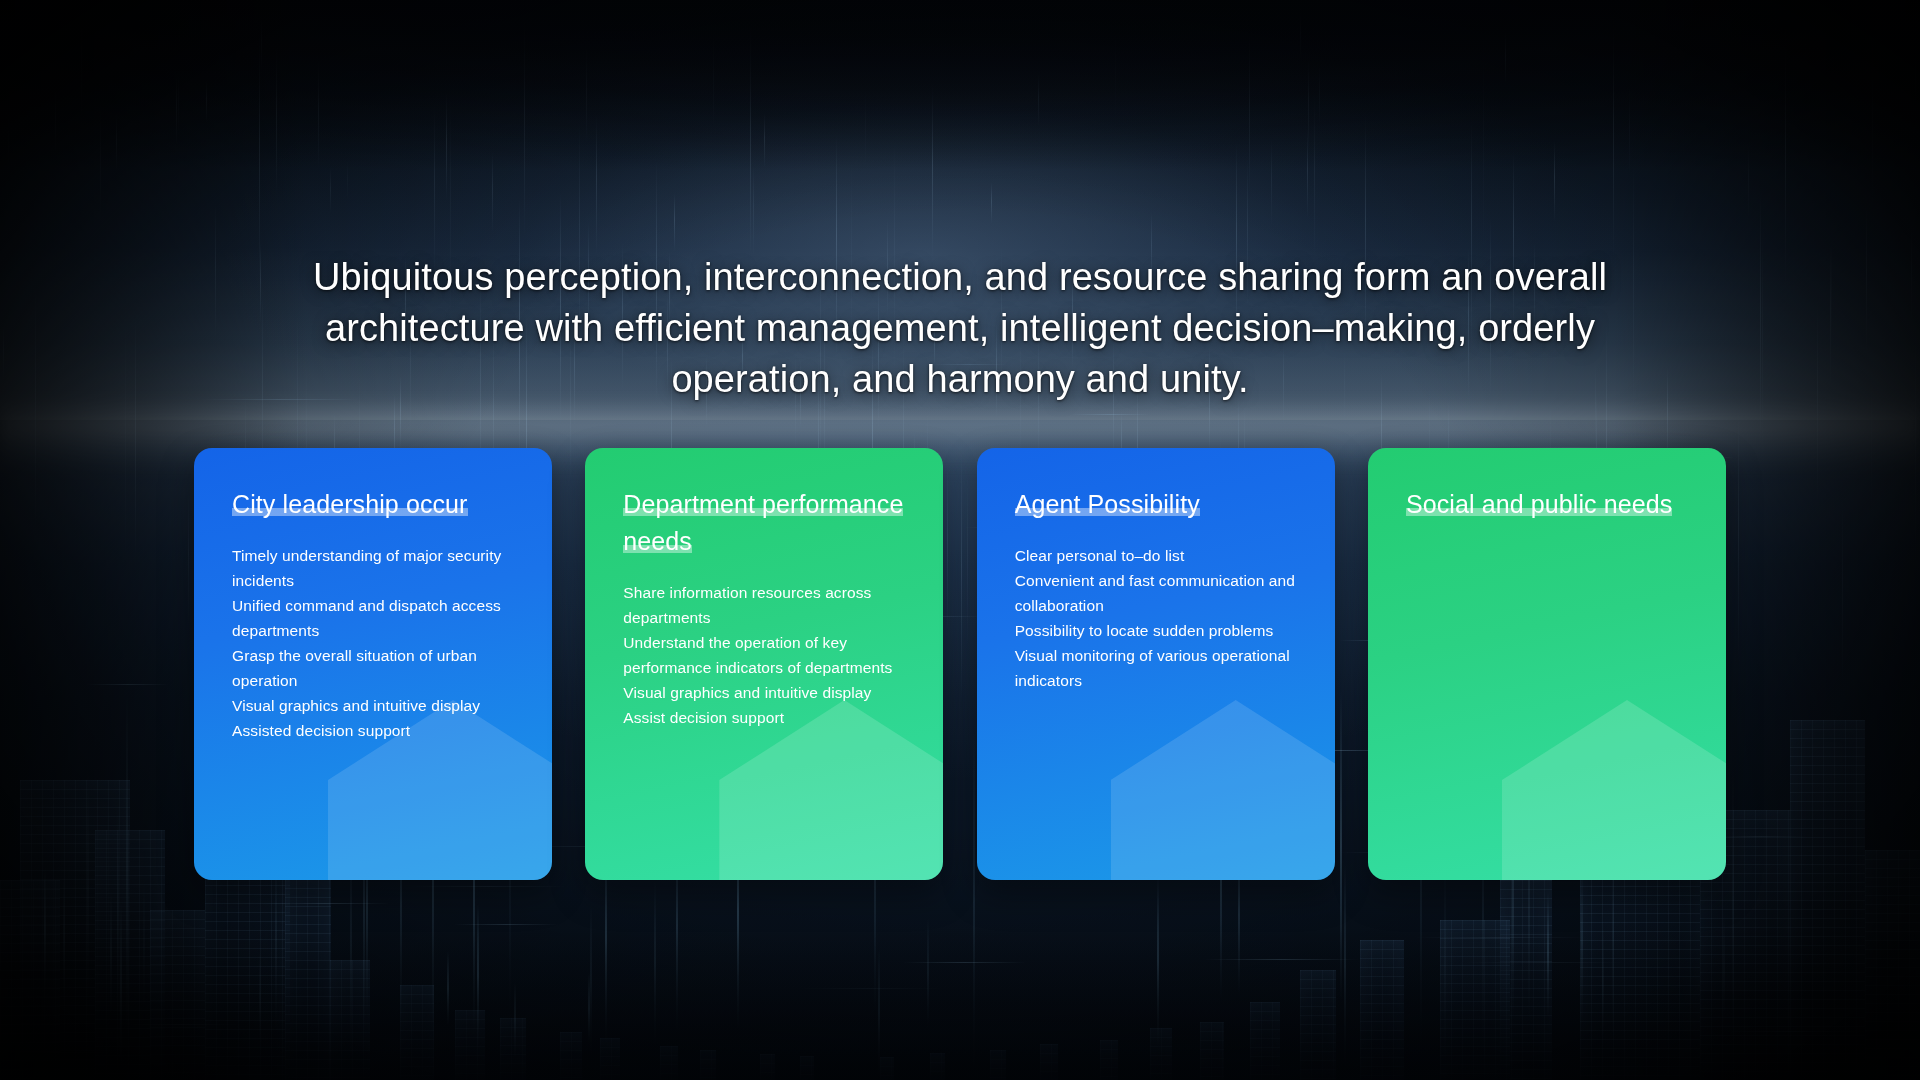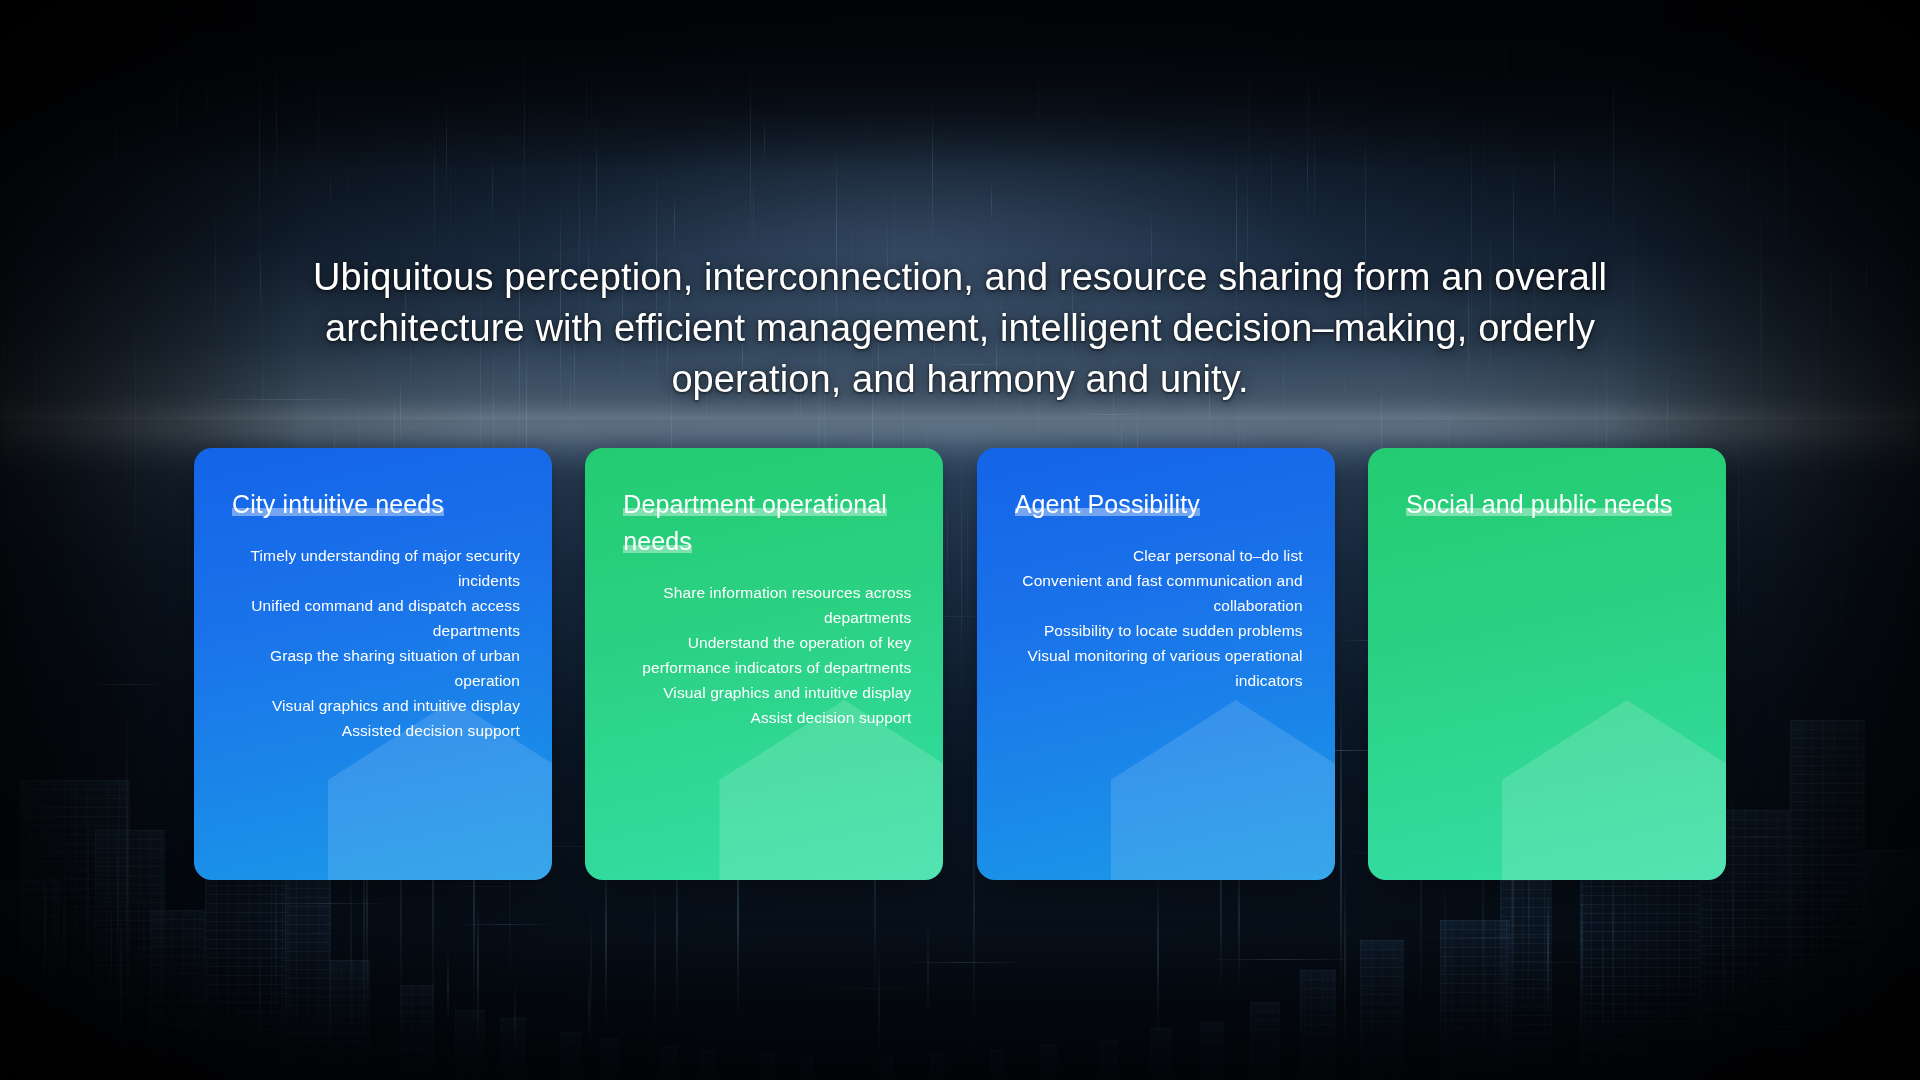--- a/index.html
+++ b/index.html
@@ -116,21 +116,21 @@
   }
   .title-wrap { position:relative; z-index:2; max-width:290px; }
 
   .card-list {
     position:relative; z-index:2;
     margin-top:20px; list-style:none;
     color:#ffffff; font-size:15.5px; line-height:25px;
     letter-spacing:.1px; max-width:288px;
   }
   .card-list.cn { font-size:16px; line-height:30px; margin-top:21px; padding-left:13px; }
-  .card-list li { margin:0;text-align:right; }
+  .card-list li { margin:0; }
 </style>
 </head>
 <body>
 
 <div class="bg">
   <div class="bg-sky"></div>
   <div class="bg-ground"></div>
   <div class="bg-horizon"></div>
   <div class="towers">
       <div class="twr" style="left: 20px; width: 110px; height: 300px; opacity: 0.93;"></div>
@@ -397,32 +397,32 @@
   <div class="bg-top-fade"></div>
   <div class="bg-bottom-fade"></div>
   <div class="bg-vignette"></div>
 </div>
 
 <div class="headline">Ubiquitous perception, interconnection, and resource sharing form an overall architecture with efficient management, intelligent decision–making, orderly operation, and harmony and unity.</div>
 
 <div class="cards">
     <div class="card blue">
       <div class="deco"></div>
-      <div class="title-wrap"><span class="card-title">City intuitive needs</span></div>
+      <div class="title-wrap"><span class="card-title">City leadership occur</span></div>
       <ul class="card-list">
         <li>Timely understanding of major security incidents</li>
         <li>Unified command and dispatch access departments</li>
-        <li>Grasp the sharing situation of urban operation</li>
+        <li>Grasp the overall situation of urban operation</li>
         <li>Visual graphics and intuitive display</li>
         <li>Assisted decision support</li>
       </ul>
     </div>
     <div class="card green">
       <div class="deco"></div>
-      <div class="title-wrap"><span class="card-title">Department operational needs</span></div>
+      <div class="title-wrap"><span class="card-title">Department performance needs</span></div>
       <ul class="card-list">
         <li>Share information resources across departments</li>
         <li>Understand the operation of key performance indicators of departments</li>
         <li>Visual graphics and intuitive display</li>
         <li>Assist decision support</li>
       </ul>
     </div>
     <div class="card blue">
       <div class="deco"></div>
       <div class="title-wrap"><span class="card-title">Agent Possibility</span></div>

